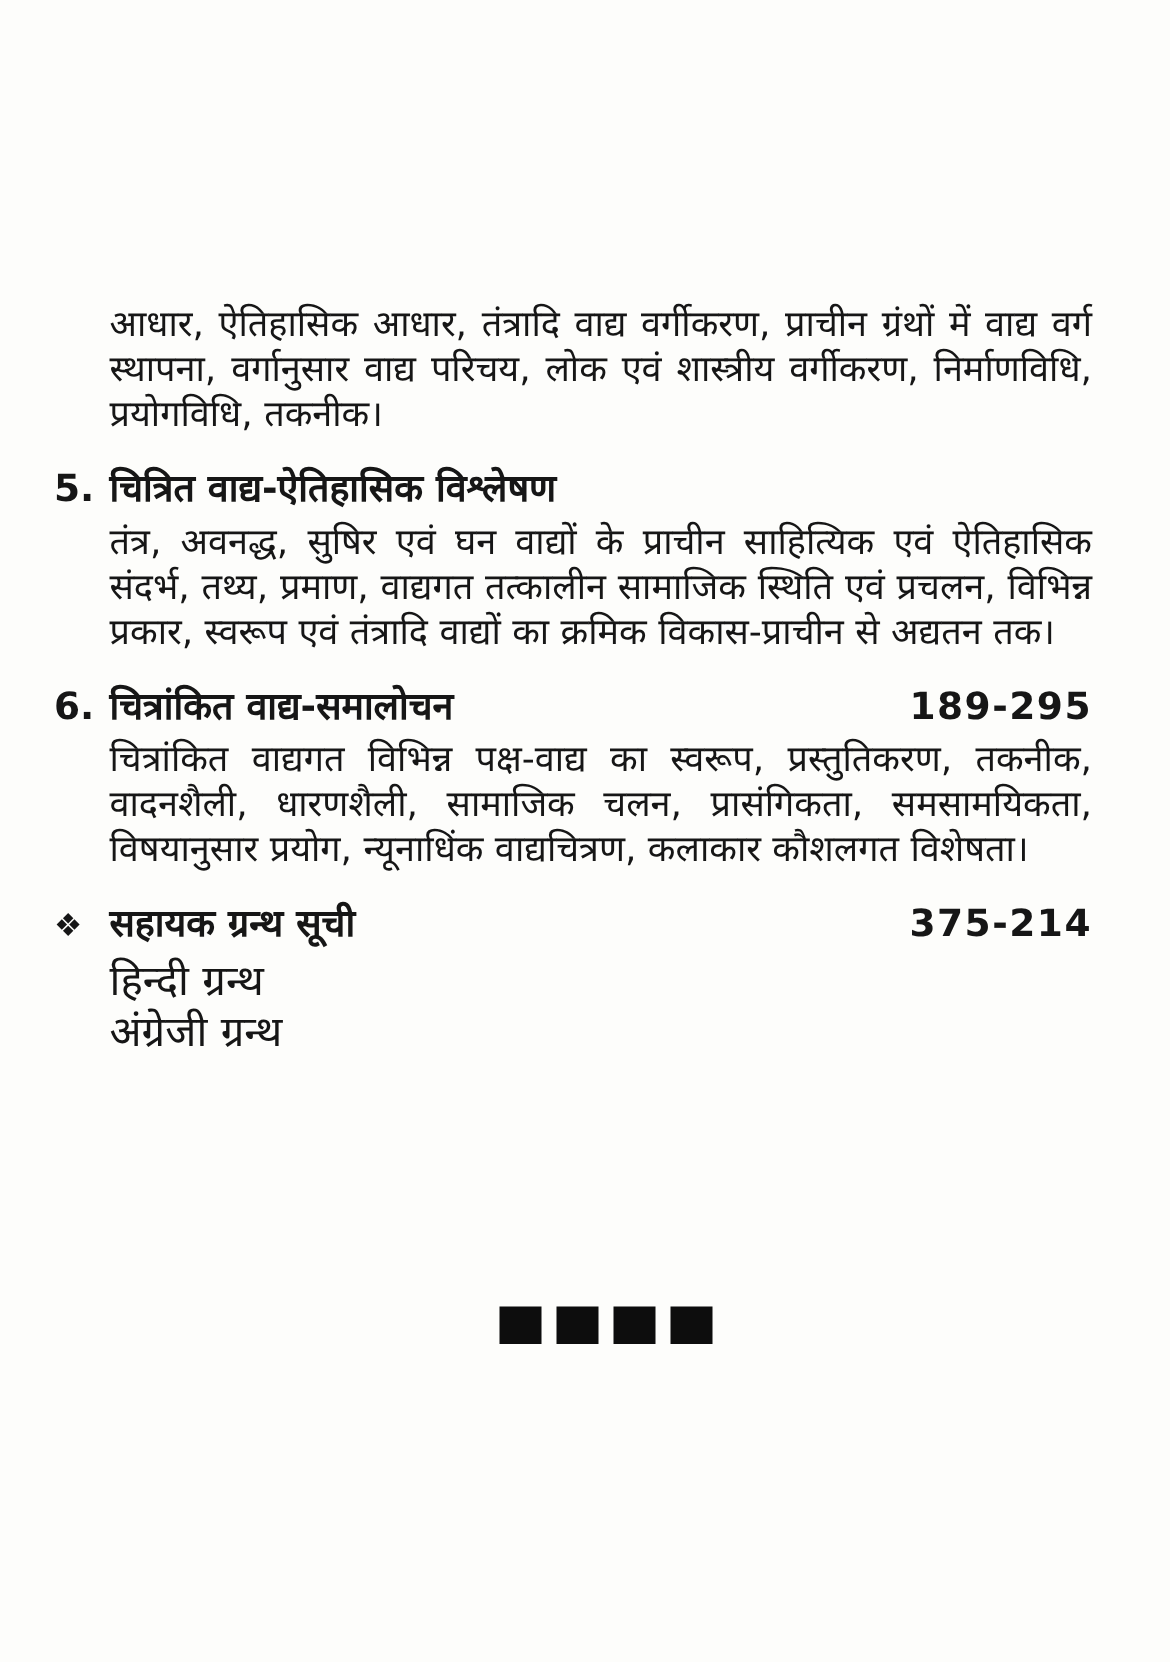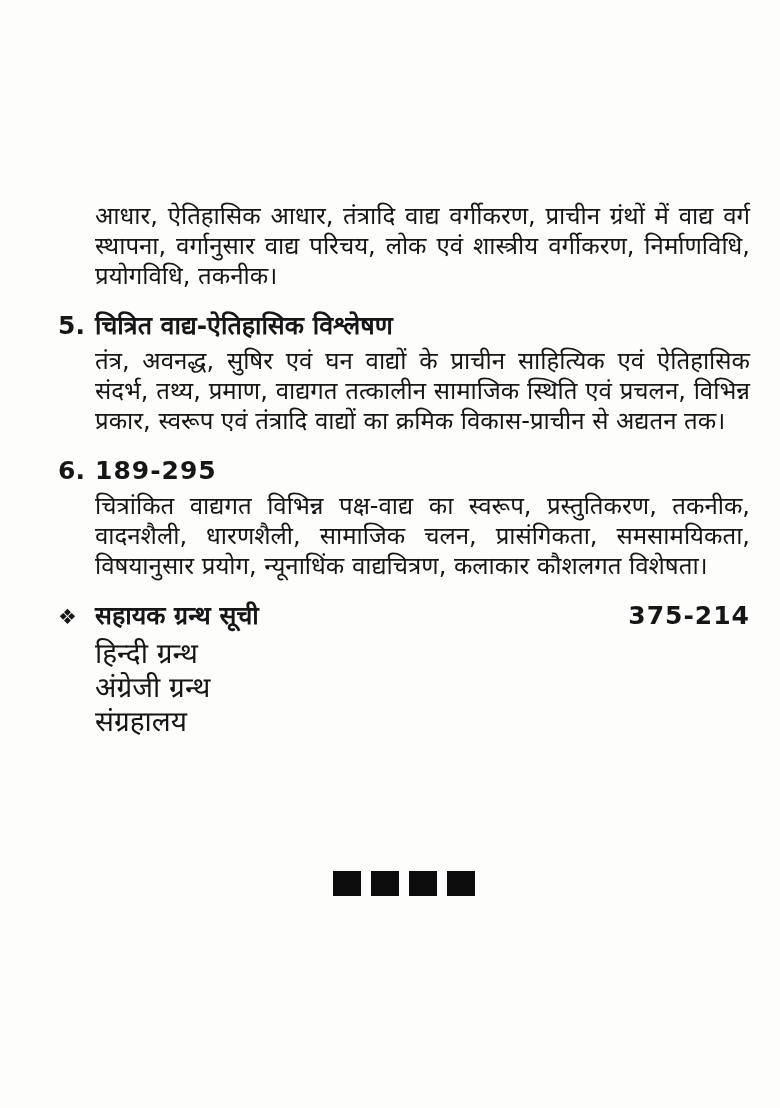--- a/index.html
+++ b/index.html
@@ -10,21 +10,20 @@
     background: #fdfdfb;
     color: #161616;
     font-family: "DejaVu Sans", sans-serif;
     overflow: hidden;
   }
   .content {
     position: absolute;
     left: 36px;
     top: 201px;
     width: 692px;
-    margin-left: 22px;
   }
   .body-text {
     font-size: 24px;
     line-height: 30px;
     margin: 0;
   }
   .hang { padding-left: 37px; }
   .justify { text-align: justify; text-justify: inter-word; }
   .entry { margin-top: 19px; }
   .entry-head {
@@ -81,35 +80,35 @@
       <div class="entry-head">
         <span class="num">5.</span>
         <span class="title">चित्रित वाद्य-ऐतिहासिक विश्लेषण</span>
       </div>
       <p class="body-text hang justify">तंत्र, अवनद्ध, सुषिर एवं घन वाद्यों के प्राचीन साहित्यिक एवं ऐतिहासिक संदर्भ, तथ्य, प्रमाण, वाद्यगत तत्कालीन सामाजिक स्थिति एवं प्रचलन, विभिन्न प्रकार, स्वरूप एवं तंत्रादि वाद्यों का क्रमिक विकास-प्राचीन से अद्यतन तक।</p>
     </div>
 
     <div class="entry">
       <div class="entry-head">
         <span class="num">6.</span>
+        <span class="title">चित्रांकित वाद्य-समालोचन</span>
         <span class="pages">189-295</span>
       </div>
       <p class="body-text hang justify">चित्रांकित वाद्यगत विभिन्न पक्ष-वाद्य का स्वरूप, प्रस्तुतिकरण, तकनीक, वादनशैली, धारणशैली, सामाजिक चलन, प्रासंगिकता, समसामयिकता, विषयानुसार प्रयोग, न्यूनाधिंक वाद्यचित्रण, कलाकार कौशलगत विशेषता।</p>
     </div>
 
     <div class="entry">
       <div class="entry-head">
         <span class="bullet">❖</span>
         <span class="title">सहायक ग्रन्थ सूची</span>
         <span class="pages">375-214</span>
       </div>
       <ul class="appendix-list">
         <li>हिन्दी ग्रन्थ</li>
         <li>अंग्रेजी ग्रन्थ</li>
-        <li>संग्रहालय</li>
       </ul>
     </div>
 
   </div>
 
   <div class="end-marker">
       <div class="sq" style="background: rgb(13, 13, 13);"></div>
       <div class="sq" style="background: rgb(13, 13, 13);"></div>
       <div class="sq" style="background: rgb(13, 13, 13);"></div>
       <div class="sq" style="background: rgb(13, 13, 13);"></div>

